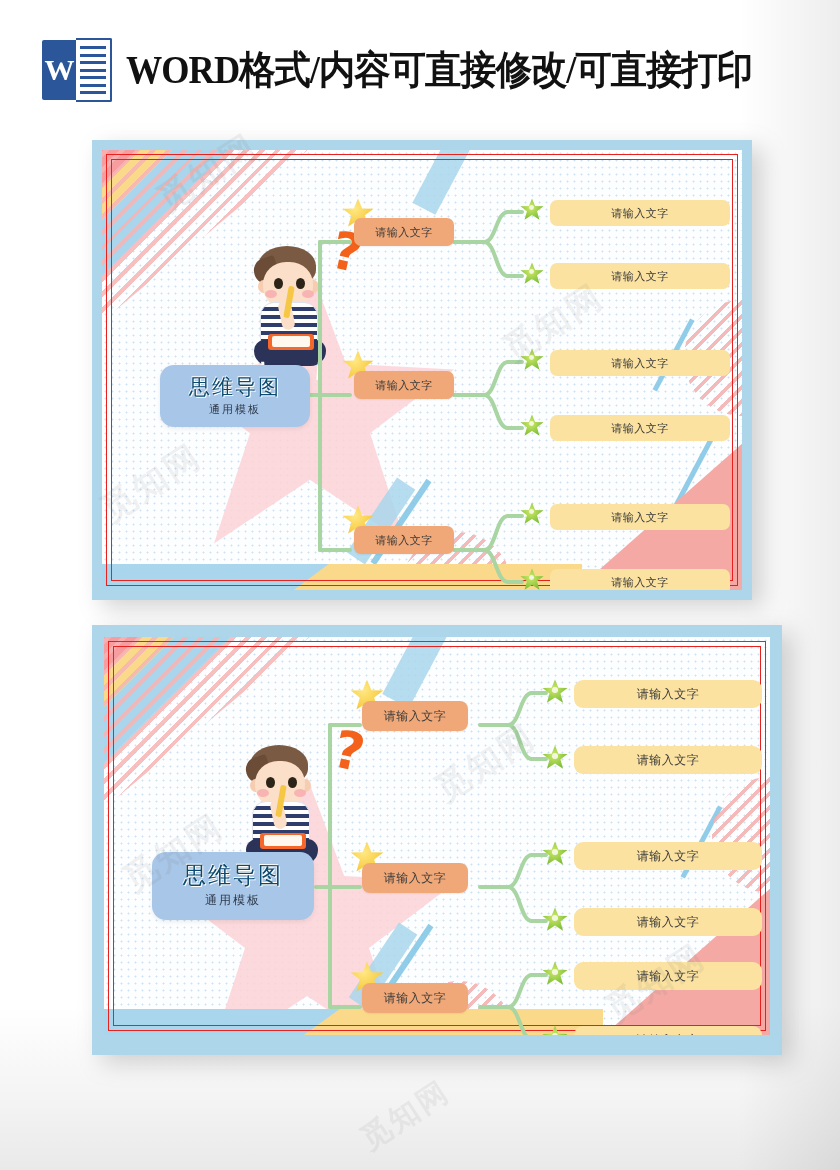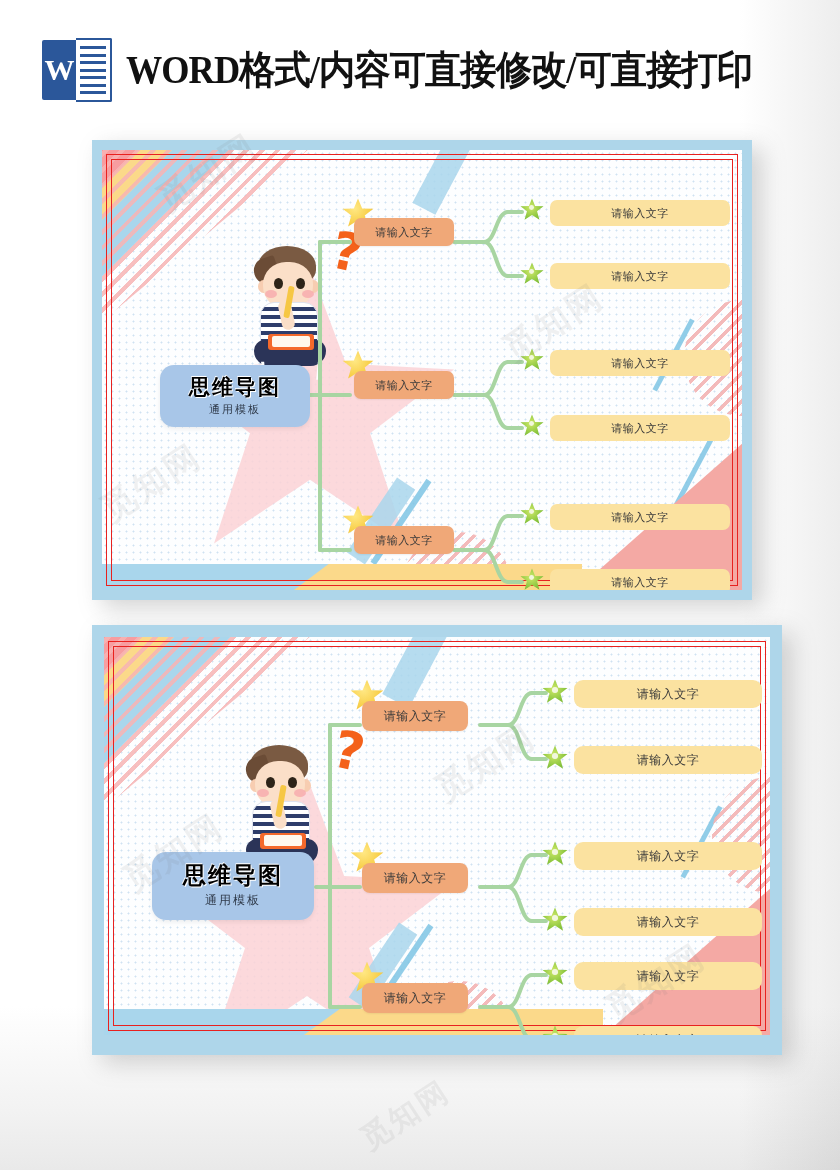--- a/index.html
+++ b/index.html
@@ -285,22 +285,22 @@
     background: #a8c6e8;
     border-radius: 14px;
     display: flex; flex-direction: column;
     align-items: center; justify-content: center;
     box-shadow: 0 2px 5px rgba(0,0,0,.07);
   }
   #card-1 .title-badge { left: 58px; top: 215px; width: 150px; height: 62px; }
   #card-2 .title-badge { left: 48px; top: 215px; width: 162px; height: 68px; }
 
   .title-main {
-    color: #000000;
-    font-weight: bold;
+    color: #0c4a6e;
+    font-weight: normal;
     font-size: 21px;
     letter-spacing: 2px;
     text-shadow: 1px 1px 0 #ffffff, -0.6px -0.6px 0 #ffffff;
     line-height: 1.1;
   }
   #card-2 .title-main { font-size: 23px; }
   .title-sub {
     color: #2f3a4a;
     font-size: 11px;
     letter-spacing: 2px;

